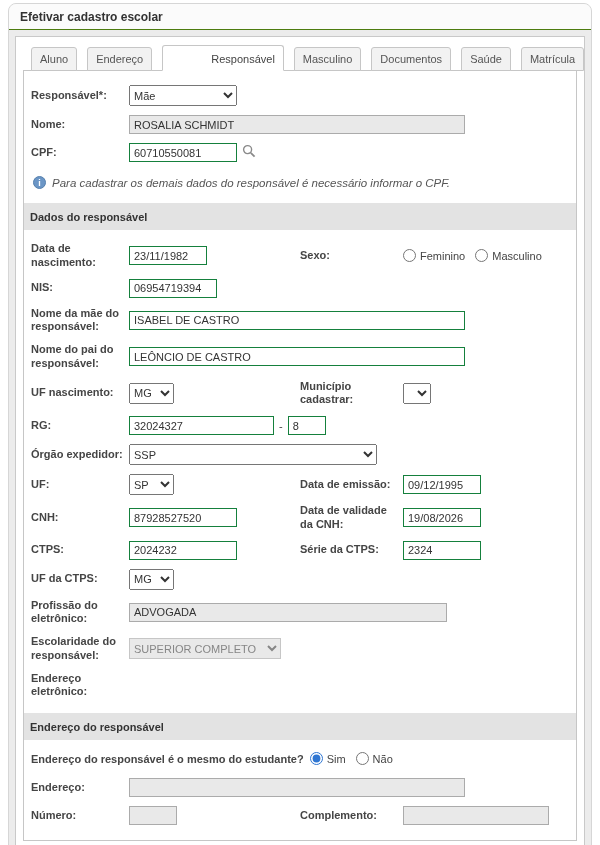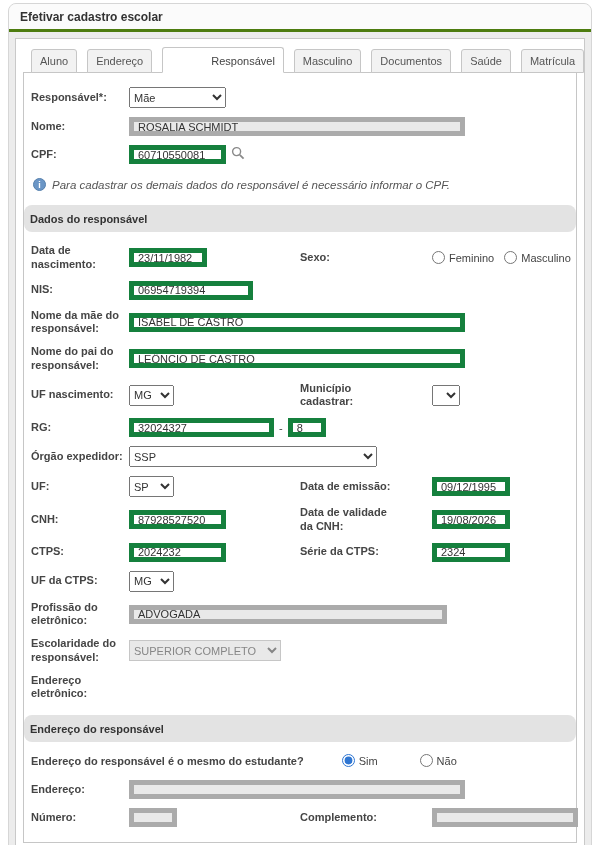--- a/index.html
+++ b/index.html
@@ -1,64 +1,64 @@
 <!DOCTYPE html>
 <html><head>
 <meta charset="utf-8">
 <style>
   * { box-sizing: border-box; margin: 0; padding: 0; }
   html,body { width:600px; background:#fff; font-family:"Liberation Sans", sans-serif; }
   body { padding:3px 8px; }
 
   .window { width:584px; background:#ececec; border:1px solid #d6d6d6; border-radius:8px; overflow:hidden; }
   .window-header { background:#fbfbfb; padding:6px 11px 5px; font-size:12px; font-weight:bold; color:#333;
-                   border-bottom:3px solid #4d7c0f; }
+                   border-bottom:1px solid #4d7c0f; }
   .window-body { padding:6px; }
   .panel { background:#fff; border:1px solid #c9c9c9; padding:10px 7px 12px; }
 
   
   .tabs { display:flex; position:relative; z-index:2; margin-bottom:-1px; padding-left:8px; }
   .tab { background:#f2f2f2; border:1px solid #c6c6c6; border-radius:3px 3px 0 0; margin-right:10px;
          padding:5px 8px 5px; font-size:11px; color:#555; cursor:pointer; white-space:nowrap; }
   .tab.active { background:#fff; color:#444; border-bottom-color:#fff; padding-top:7px; margin-top:-2px;padding-left:48px; }
 
   .tab-content { border:1px solid #c6c6c6; background:#fff; padding:14px 7px 6px; }
 
   
   .row { display:grid; grid-template-columns:98px 171px 103px 1fr; align-items:center; margin-bottom:9px; }
   .lbl { font-size:11px; font-weight:bold; color:#454545; line-height:1.25; padding-right:6px; }
   .l2 { grid-column:3; }
   .f1 { grid-column:2; display:flex; align-items:center; }
-  .f2 { grid-column:4; display:flex; align-items:flex-start;margin-left:29px; }
+  .f2 { grid-column:4; display:flex; align-items:flex-start; }
   .wide { grid-column:2 / 5; }
 
   .inp { font-family:"Liberation Sans", sans-serif; font-size:11px; color:#333; background:#fff;
-         border:5px solid #15803d; height:19px; padding:1px 4px; }
+         border:1px solid #15803d; height:19px; padding:1px 4px; }
   .inp.ro { background:#e9e9e9; border-color:#ababab; }
   .sel { font-family:"Liberation Sans", sans-serif; font-size:11px; color:#333; height:21px; }
   .sel:disabled { background:#e9e9e9; color:#868686; opacity:1; }
 
   .w28{width:28px} .w38{width:38px} .w45{width:45px} .w48{width:48px} .w78{width:78px}
-  .w95{width:97px} .w110{width:124px} .w145{width:145px} .w146{width:146px} .w152{width:152px}
+  .w95{width:108px} .w110{width:88px} .w145{width:145px} .w146{width:146px} .w152{width:152px}
   .w248{width:248px} .w275{width:275px} .w318{width:318px} .w336{width:336px}
 
   .dash { font-size:11px; color:#444; padding:0 5px; }
 
   .search-btn { display:inline-flex; align-items:center; margin-left:5px; cursor:pointer; background:none; border:none; padding:0; }
 
   .info-row { display:flex; align-items:center; margin:14px 0 6px 2px; }
   .info-icon { width:13px; height:13px; border-radius:50%; background:#6b96c6; border:1px solid #5580ad;
                color:#fff; font-size:9px; font-weight:bold; font-style:normal; display:inline-flex;
                align-items:center; justify-content:center; margin-right:6px; flex:0 0 auto; }
   .info-text { font-size:11.5px; font-style:italic; color:#555; }
 
   .section-bar { background:#e3e3e3; margin:14px -7px 12px; padding:8px 6px 7px; font-size:11px;
-                 font-weight:bold; color:#333;border-radius:8px; }
-
-  .q-row { display:flex; align-items:center; margin:2px 0 13px;gap:32px; }
+                 font-weight:bold; color:#333; }
+
+  .q-row { display:flex; align-items:center; margin:2px 0 13px; }
   .q-lbl { font-size:11px; font-weight:bold; color:#454545; margin-right:6px; }
   .radio { display:inline-flex; align-items:center; margin-right:10px; font-size:11px; color:#444; cursor:pointer; }
   .radio input { accent-color:#2f76d2; margin-right:4px; width:13px; height:13px; }
 
   .cep-link { font-size:11px; font-weight:bold; color:#333; text-decoration:underline; margin-left:7px; cursor:pointer; }
 </style>
 </head>
 <body>
 
 <div class="window">

